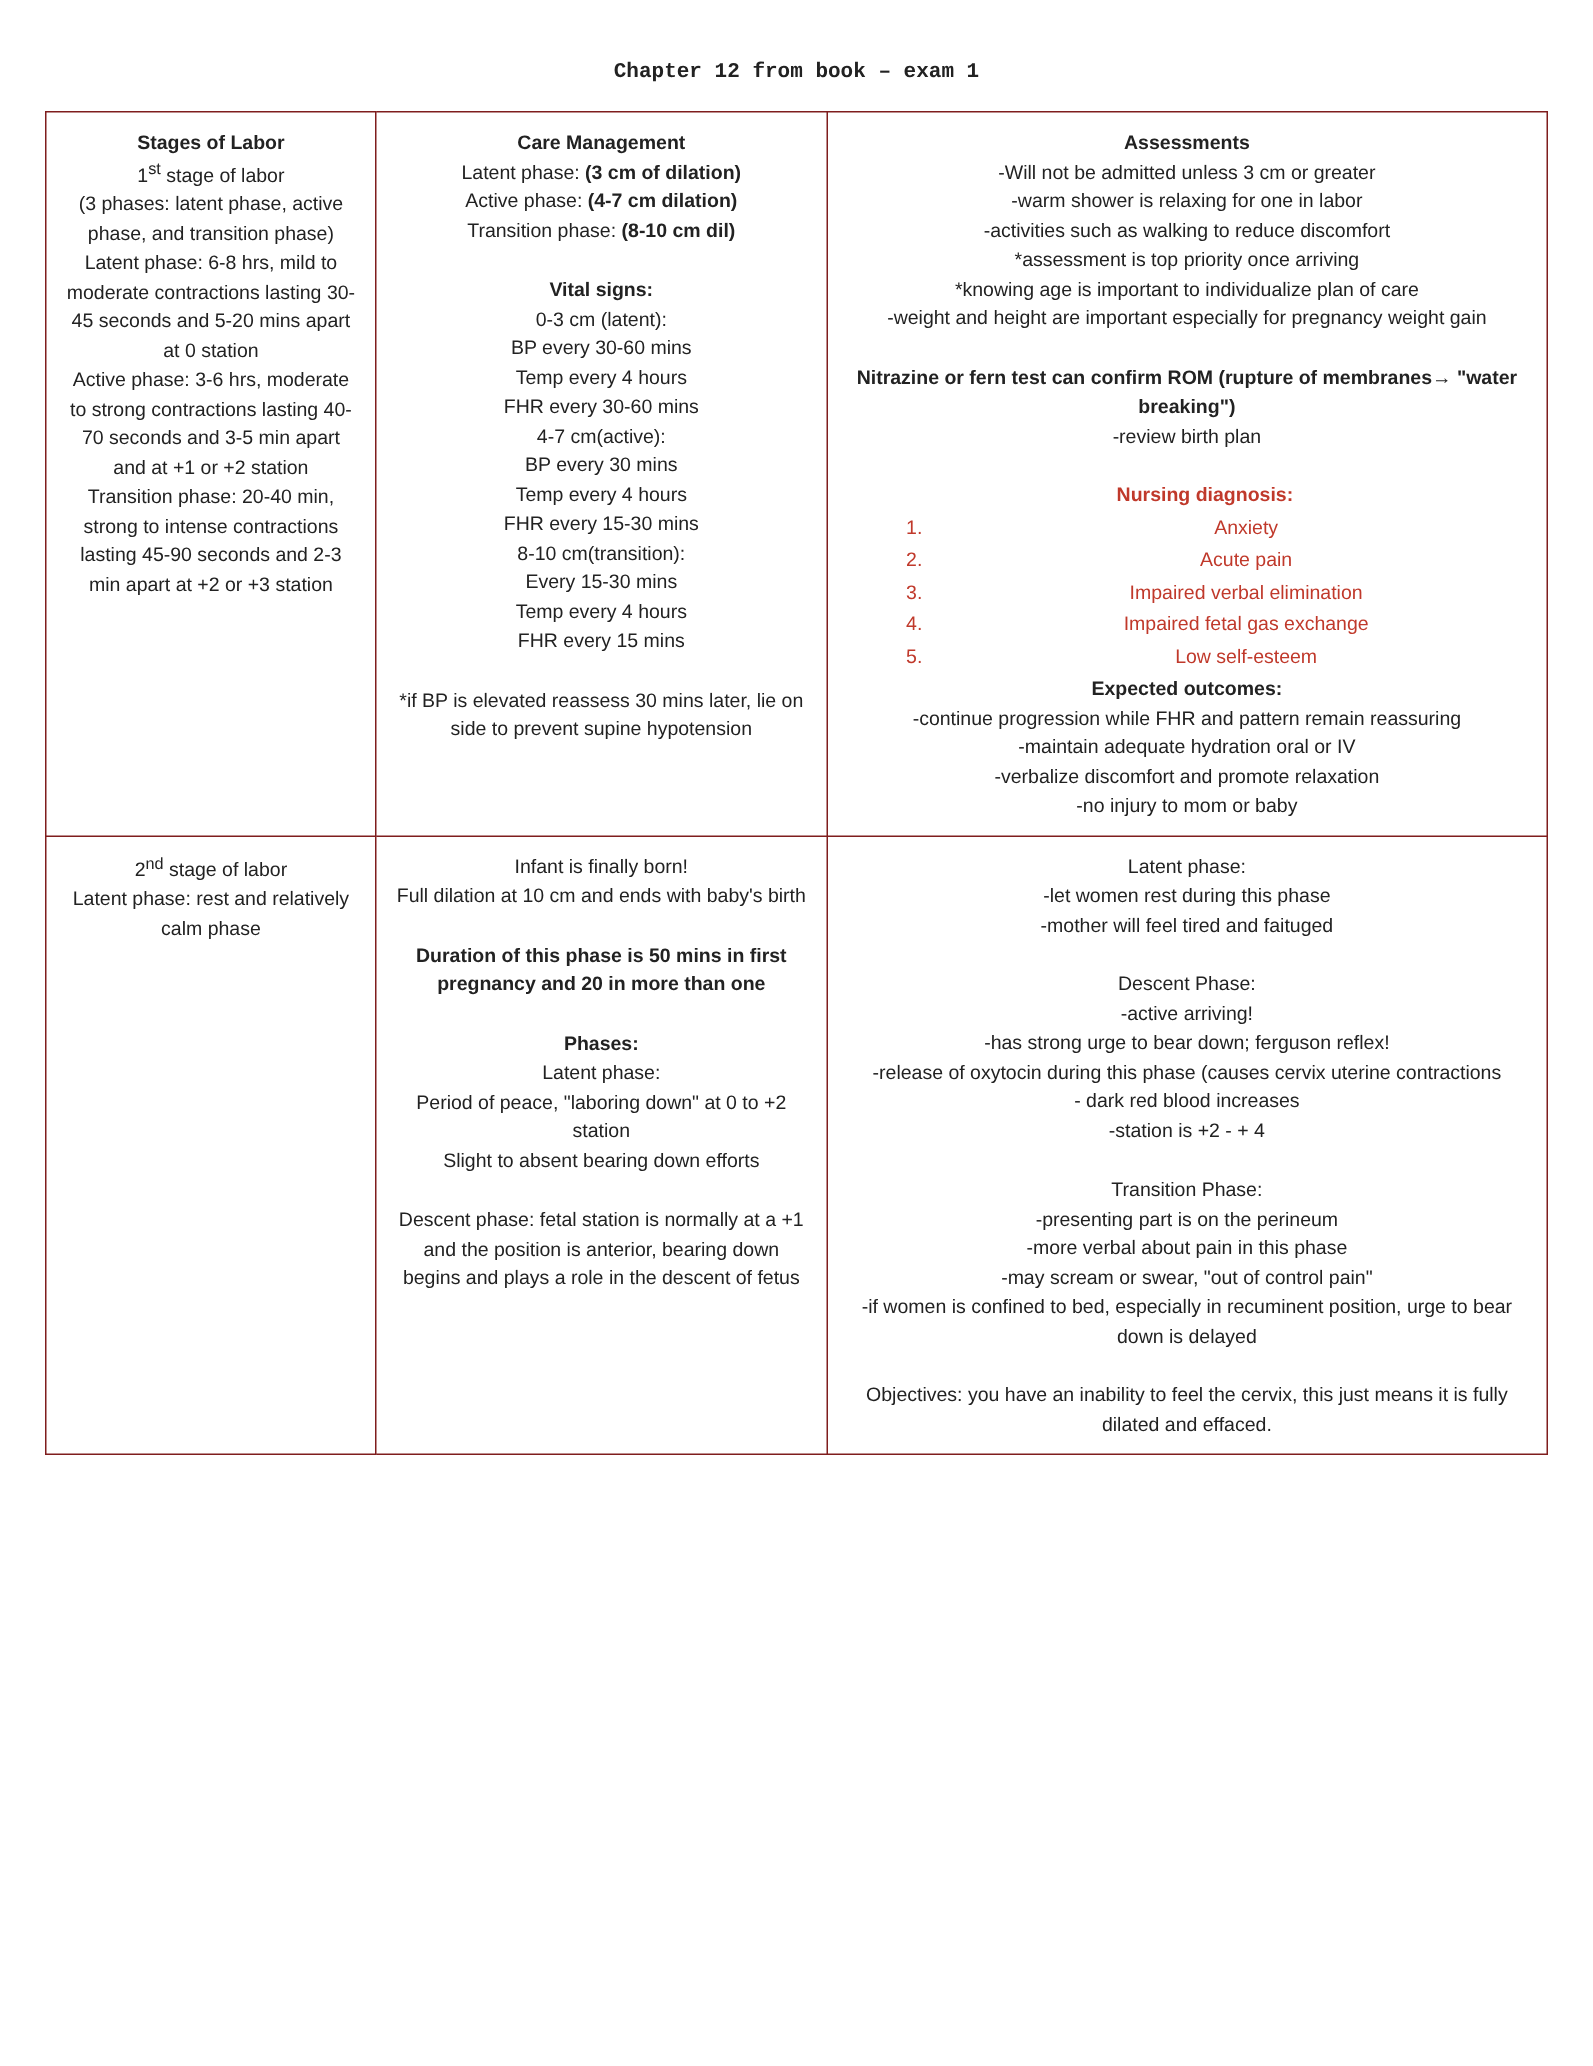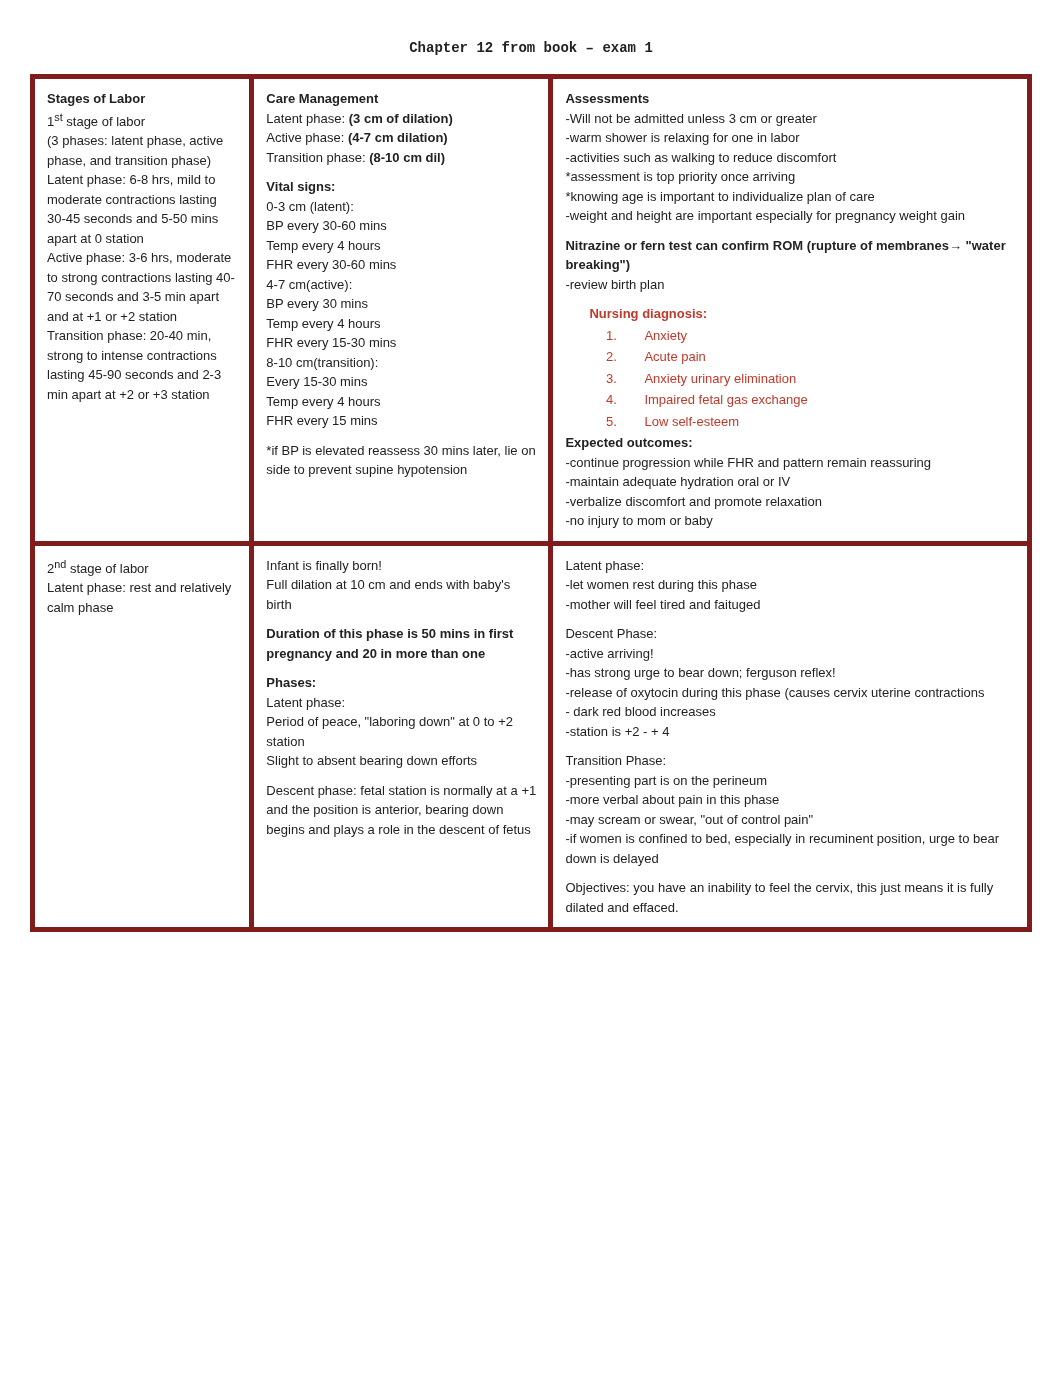--- a/index.html
+++ b/index.html
@@ -20,58 +20,59 @@
       font-family: Liberation Mono, monospace;
     }
     .main-table {
       width: 100%;
       border-collapse: collapse;
       border: 1px solid #aaa;
     }
     .main-table td {
       vertical-align: top;
       padding: 10px 12px;
-      border: 5px solid #7f1d1d;
+      border: 1px solid #7f1d1d;
       line-height: 1.5;
+      text-align: center;
     }
     .col1 { width: 22%; }
     .col2 { width: 30%; }
     .col3 { width: 48%; }
     .bold { font-weight: bold; }
     .red { color: #c0392b; padding-left: 24px; }
     ol.nursing-list {
       padding-left: 24px;
       margin-top: 2px;
     }
     ol.nursing-list li {
       margin-bottom: 2px;
       margin-left: 31px;
     }
-    .section-gap { margin-top: 10px; }
+    .section-gap { margin-top: 20px; }
   </style>
 </head>
 <body>
 
 <div class="page-title">Chapter 12 from book – exam 1</div>
 
 <table class="main-table">
   <colgroup>
     <col class="col1">
     <col class="col2">
     <col class="col3">
   </colgroup>
   <tbody>
 
     <tr>
 
       <td>
         <div class="bold">Stages of Labor</div>
         <div>1<sup>st</sup> stage of labor</div>
         <div>(3 phases: latent phase, active phase, and transition phase)</div>
-        <div>Latent phase: 6-8 hrs, mild to moderate contractions lasting 30-45 seconds and 5-50 mins apart at 0 station</div>
+        <div>Latent phase: 6-8 hrs, mild to moderate contractions lasting 30-45 seconds and 5-20 mins apart at 0 station</div>
         <div>Active phase: 3-6 hrs, moderate to strong contractions lasting 40-70 seconds and 3-5 min apart and at +1 or +2 station</div>
         <div>Transition phase: 20-40 min, strong to intense contractions lasting 45-90 seconds and 2-3 min apart at +2 or +3 station</div>
       </td>
 
       <td>
         <div class="bold">Care Management</div>
         <div>Latent phase: <span class="bold">(3 cm of dilation)</span></div>
         <div>Active phase: <span class="bold">(4-7 cm dilation)</span></div>
         <div>Transition phase: <span class="bold">(8-10 cm dil)</span></div>
         <div class="section-gap"><span class="bold">Vital signs:</span></div>
@@ -97,21 +98,21 @@
         <div>-activities such as walking to reduce discomfort</div>
         <div>*assessment is top priority once arriving</div>
         <div>*knowing age is important to individualize plan of care</div>
         <div>-weight and height are important especially for pregnancy weight gain</div>
         <div class="section-gap bold">Nitrazine or fern test can confirm ROM (rupture of membranes→ "water breaking")</div>
         <div>-review birth plan</div>
         <div class="section-gap red bold">Nursing diagnosis:</div>
         <ol class="nursing-list">
           <li class="red">Anxiety</li>
           <li class="red">Acute pain</li>
-          <li class="red">Anxiety urinary elimination</li>
+          <li class="red">Impaired verbal elimination</li>
           <li class="red">Impaired fetal gas exchange</li>
           <li class="red">Low self-esteem</li>
         </ol>
         <div class="bold">Expected outcomes:</div>
         <div>-continue progression while FHR and pattern remain reassuring</div>
         <div>-maintain adequate hydration oral or IV</div>
         <div>-verbalize discomfort and promote relaxation</div>
         <div>-no injury to mom or baby</div>
       </td>
     </tr>

